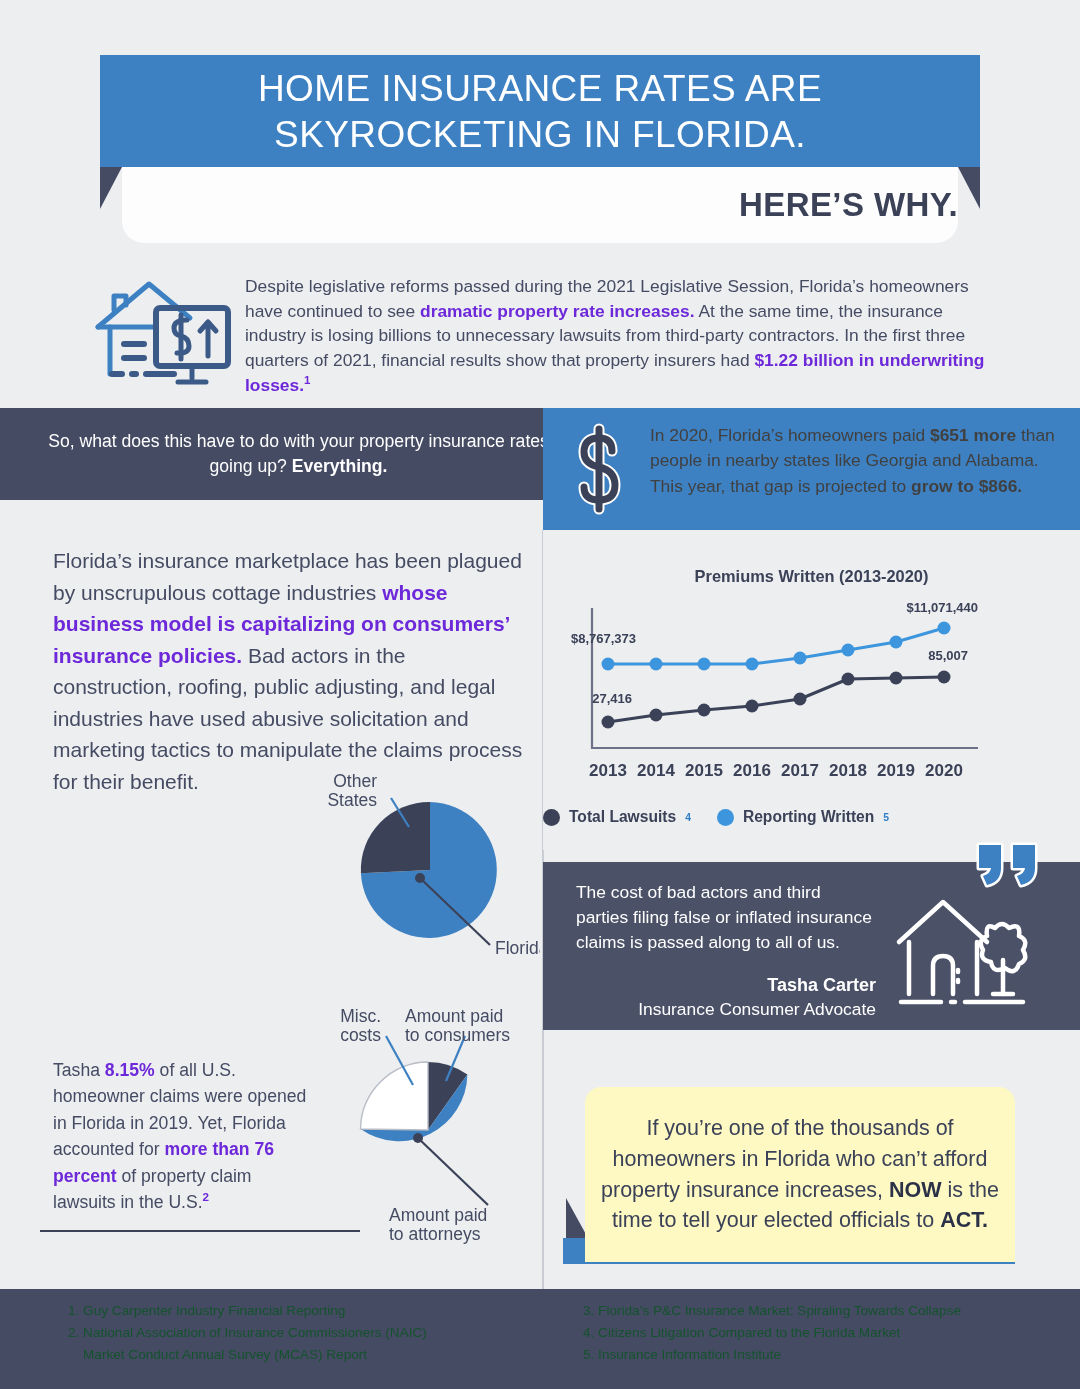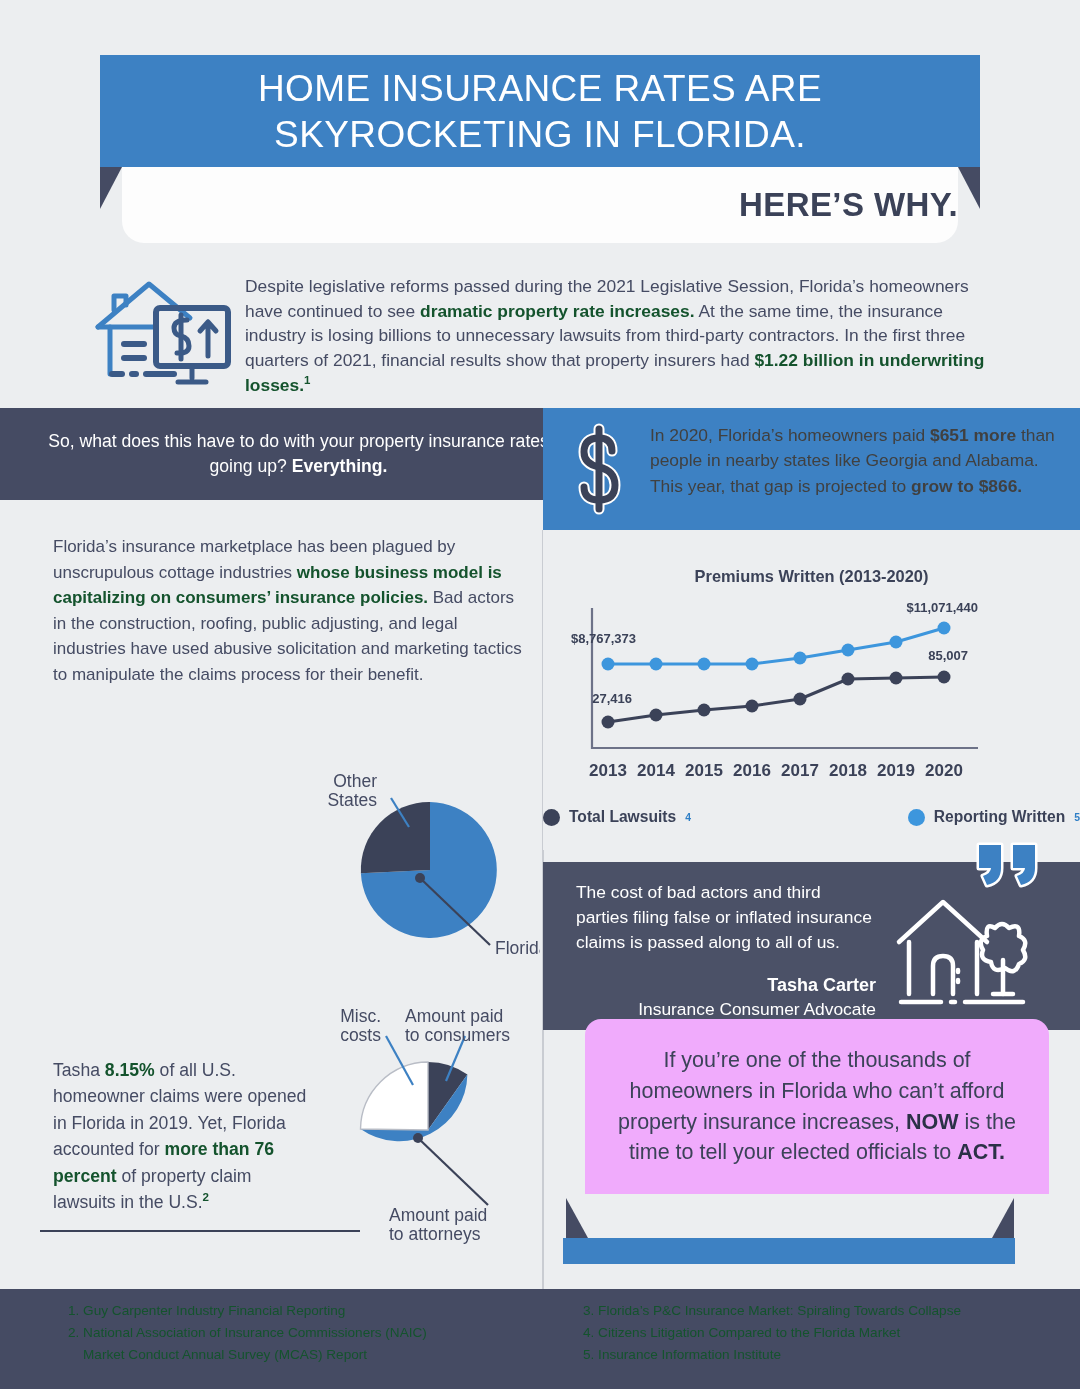--- a/index.html
+++ b/index.html
@@ -29,76 +29,76 @@
   }
   #hdr-sub{color:#3b4258;font-weight:bold;font-size:33px;letter-spacing:.4px;}
 
   
   #intro{position:absolute;left:0;top:262px;width:1080px;height:145px;}
   #intro-icon{position:absolute;left:92px;top:8px;width:140px;height:120px;}
   #intro-text{
     position:absolute;left:245px;top:12px;width:748px;
     font-size:17.4px;line-height:1.42;color:#454b63;
   }
-  .bblue{color:#14532d;font-weight:bold;}
+  .bblue{color:#6d28d9;font-weight:bold;}
   sup{font-size:.66em;vertical-align:super;line-height:0;}
 
   
   #band-dark{position:absolute;left:0;top:408px;width:543px;height:92px;background:#454b63;}
   #band-dark-text{
     position:absolute;left:0;top:408px;width:597px;height:92px;
     display:flex;align-items:center;justify-content:flex-end;
     color:#ffffff;font-size:17.6px;line-height:1.42;text-align:center;padding:0 40px;box-sizing:border-box;
   }
   #band-blue{position:absolute;left:543px;top:408px;width:537px;height:122px;background:#3d81c3;}
   #dollar-icon{position:absolute;left:553px;top:423px;width:92px;height:92px;}
   #band-blue-text{
     position:absolute;left:650px;top:423px;width:412px;
     color:#404040;font-size:17.4px;line-height:1.46;
   }
   .bwhite{font-weight:bold;}
 
   
   #left-col{position:absolute;left:0;top:500px;width:543px;height:789px;background:#eceef0;}
-  #para1{position:absolute;left:53px;top:34px;width:470px;font-size:17px;line-height:1.50;color:#454b63;}
+  #para1{position:absolute;left:53px;top:45px;width:470px;font-size:21px;line-height:1.50;color:#454b63;}
 
   #pie1-wrap{position:absolute;left:0;top:265px;width:543px;height:250px;}
   #para2{position:absolute;left:53px;top:292px;width:265px;font-size:17.6px;line-height:1.50;color:#454b63;}
   #divider1{position:absolute;left:40px;top:465px;width:320px;height:2px;background:#3b4258;}
 
   #pie2-wrap{position:absolute;left:8px;top:505px;width:432px;height:280px;padding-left:12px;}
 
   
   #chart-panel{position:absolute;left:543px;top:530px;width:537px;height:320px;background:#eceef0;}
   #chart-title{
     position:absolute;left:543px;top:566px;width:537px;text-align:center;
     font-weight:bold;font-size:16.4px;line-height:1.33;color:#3b4258;
   }
   #chart-svg{position:absolute;left:560px;top:600px;}
   #legend{
     position:absolute;left:543px;top:808px;width:537px;
-    display:flex;align-items:center;justify-content:space-between;gap:26px;
+    display:flex;align-items:center;justify-content:flex-start;gap:26px;
     font-weight:bold;font-size:15.6px;color:#3b4258;
   }
   .leg-item{display:flex;align-items:center;gap:9px;}
   .leg-dot{width:17px;height:17px;border-radius:50%;display:inline-block;}
   .leg-sup{color:#2f7fc6;font-size:10.4px;vertical-align:super;}
 
   #quote-box{position:absolute;left:543px;top:862px;width:537px;height:168px;background:#4b5167;}
   #quote-mark{position:absolute;left:975px;top:842px;width:66px;height:46px;}
   #quote-text{position:absolute;left:576px;top:880px;width:300px;font-size:17.4px;line-height:1.44;color:#ffffff;}
   #quote-name{position:absolute;left:576px;top:975px;width:300px;text-align:right;font-weight:bold;font-size:18px;color:#ffffff;}
   #quote-role{position:absolute;left:576px;top:999px;width:300px;text-align:right;font-size:17.4px;color:#ffffff;}
   #house-icon{position:absolute;left:895px;top:890px;width:135px;height:125px;}
 
   #cta-shadowL{position:absolute;left:566px;top:1198px;width:0;height:0;border-left:22px solid #454b63;border-top:40px solid transparent;}
   #cta-shadowR{position:absolute;left:992px;top:1198px;width:0;height:0;border-right:22px solid #454b63;border-top:40px solid transparent;}
   #cta-blue{position:absolute;left:563px;top:1238px;width:452px;height:26px;background:#3d81c3;}
   #cta-white{
-    position:absolute;left:585px;top:1019px;width:464px;height:175px;background:#f0abfc;
+    position:absolute;left:585px;top:1087px;width:430px;height:175px;background:#fef9c3;
     border-top-left-radius:16px;border-top-right-radius:16px;
     display:flex;align-items:center;justify-content:center;
   }
   #cta-text{font-size:21.5px;line-height:1.42;text-align:center;color:#3b4258;padding:0 14px;}
   .bdark{font-weight:bold;color:#2b3147;}
 
   #vline{position:absolute;left:542px;top:530px;width:2px;height:759px;background:#c9ccd2;}
 
   
   #footer{position:absolute;left:0;top:1289px;width:1080px;height:100px;background:#454b63;}

